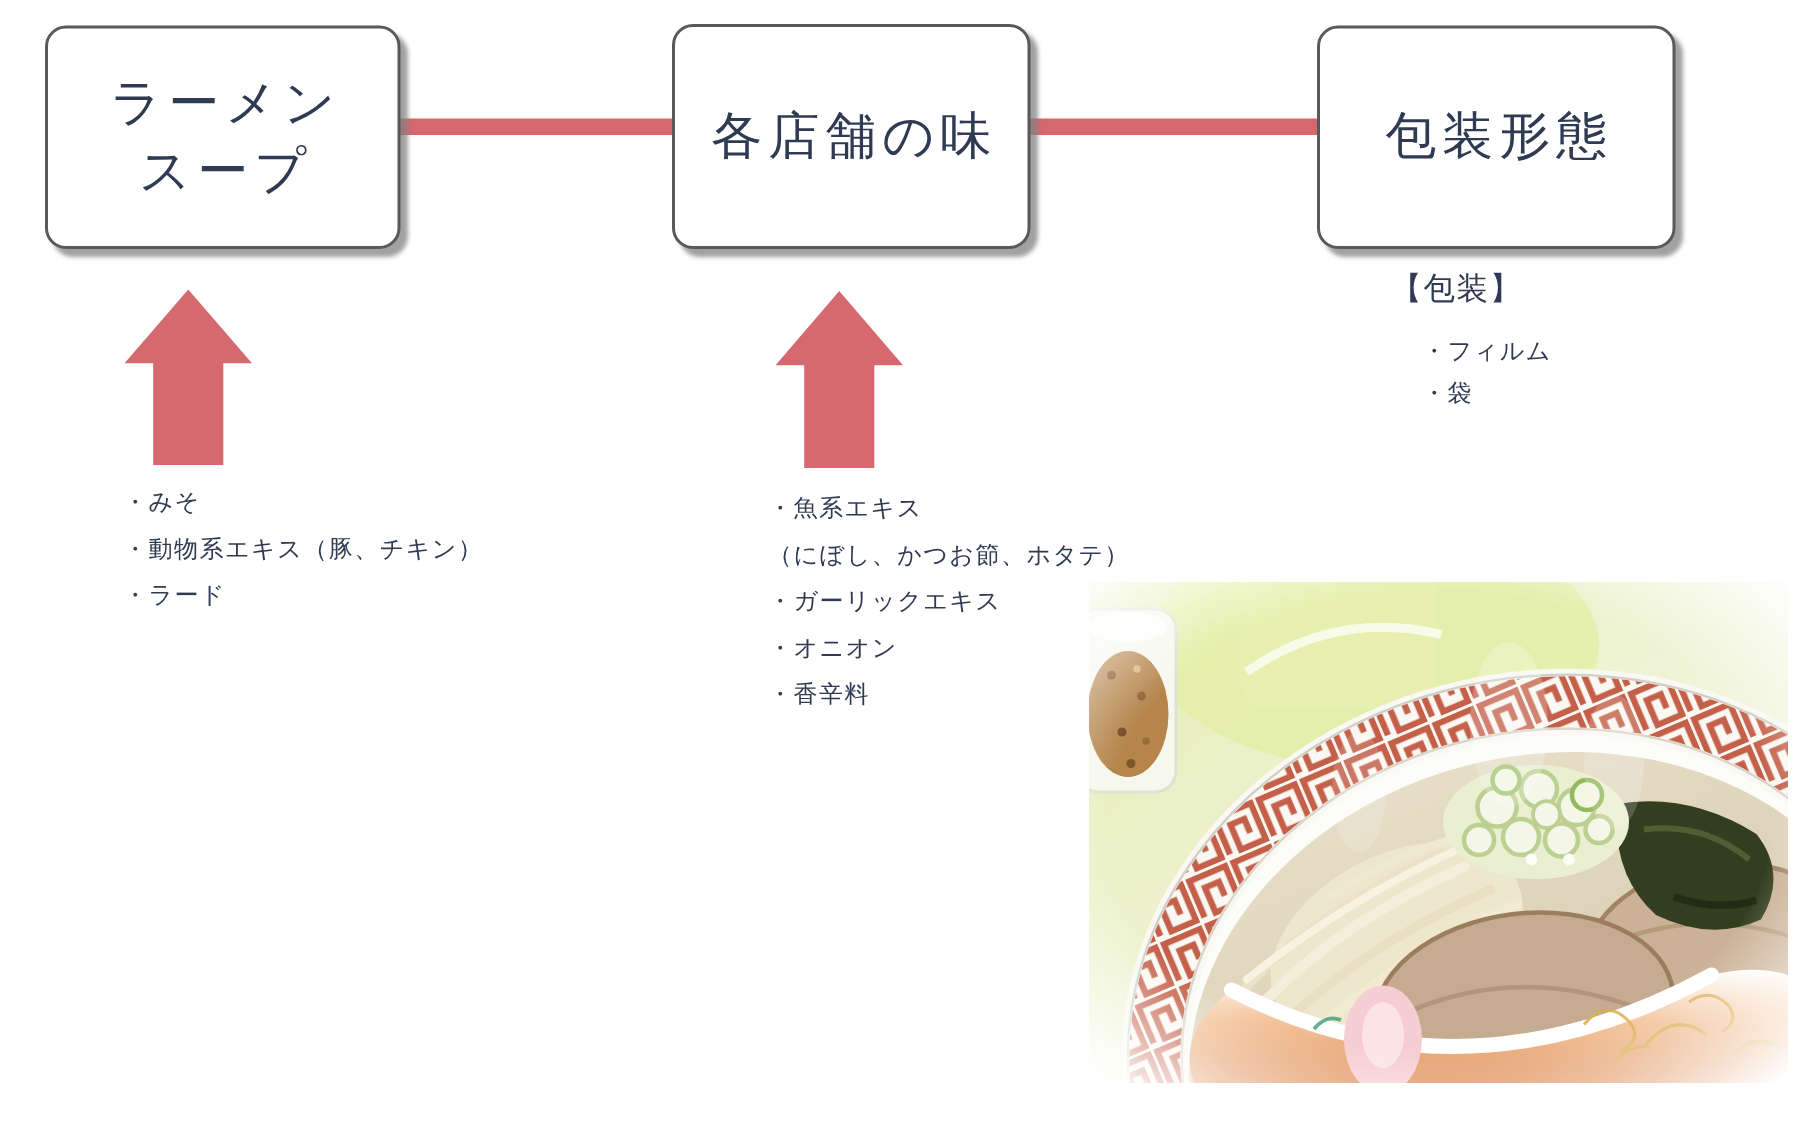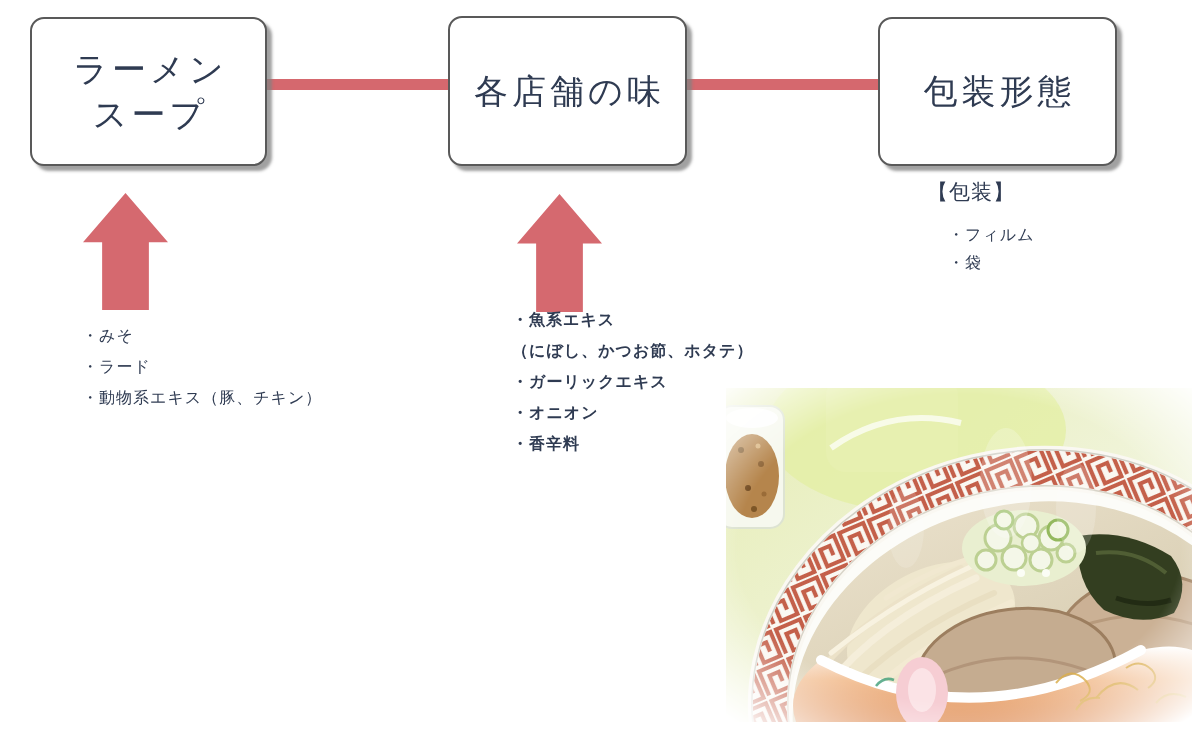--- a/index.html
+++ b/index.html
@@ -32,21 +32,21 @@
   .up-arrow{
     position:absolute;background:#d5696f;
     clip-path:polygon(50% 0%,100% 42%,77.5% 42%,77.5% 100%,22.5% 100%,22.5% 42%,0% 42%);
   }
   .arrow-1{left:83px;top:193px;width:85px;height:117px;}
   .arrow-2{left:517px;top:194px;width:85px;height:118px;}
 
   
   .vlist{position:absolute;color:#2f3b52;font-size:16px;line-height:31px;letter-spacing:1px;white-space:nowrap;}
   .list-soup{left:82px;top:320px;}
-  .list-flavor{left:512px;top:304px;font-weight:bold;}
+  .list-flavor{left:512px;top:324px;}
   .pack-header{position:absolute;left:927px;top:178px;color:#2f3b52;font-size:21px;letter-spacing:1px;white-space:nowrap;}
   .list-pack{left:948px;top:221px;line-height:28px;}
 
   
   .photo{
     position:absolute;left:726px;top:388px;width:466px;height:334px;z-index:0;
     -webkit-mask-image:radial-gradient(ellipse 72% 70% at 50% 48%,#000 66%,rgba(0,0,0,0) 100%);
     mask-image:radial-gradient(ellipse 72% 70% at 50% 48%,#000 66%,rgba(0,0,0,0) 100%);
   }
   .photo svg{display:block;}
@@ -71,22 +71,22 @@
 
   <div class="node node-3">
     <span>包装形態</span>
   </div>
 
   <div class="up-arrow arrow-1"></div>
   <div class="up-arrow arrow-2"></div>
 
   <div class="vlist list-soup">
     <div>・みそ</div>
+    <div>・動物系エキス（豚、チキン）</div>
     <div>・ラード</div>
-    <div>・動物系エキス（豚、チキン）</div>
   </div>
 
   <div class="vlist list-flavor">
     <div>・魚系エキス</div>
     <div>（にぼし、かつお節、ホタテ）</div>
     <div>・ガーリックエキス</div>
     <div>・オニオン</div>
     <div>・香辛料</div>
   </div>
 

